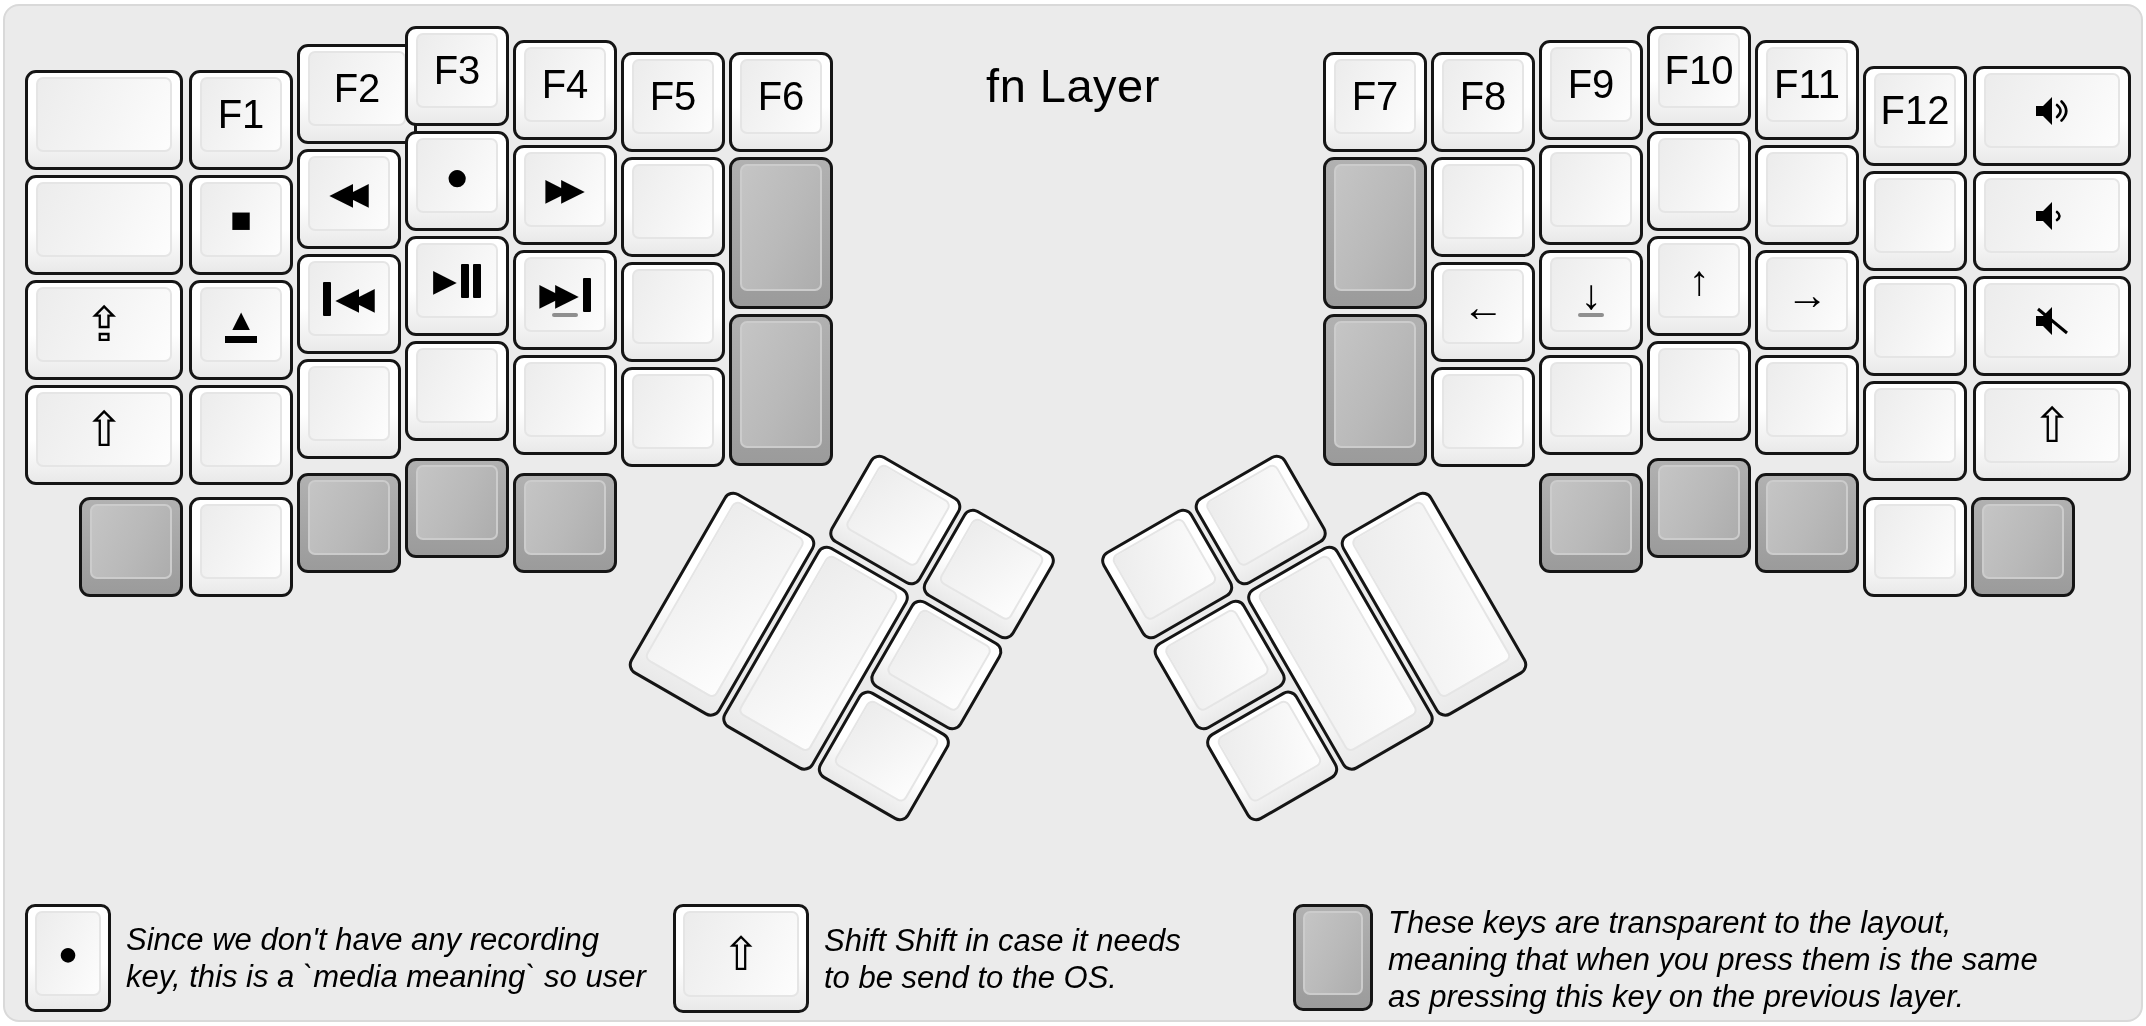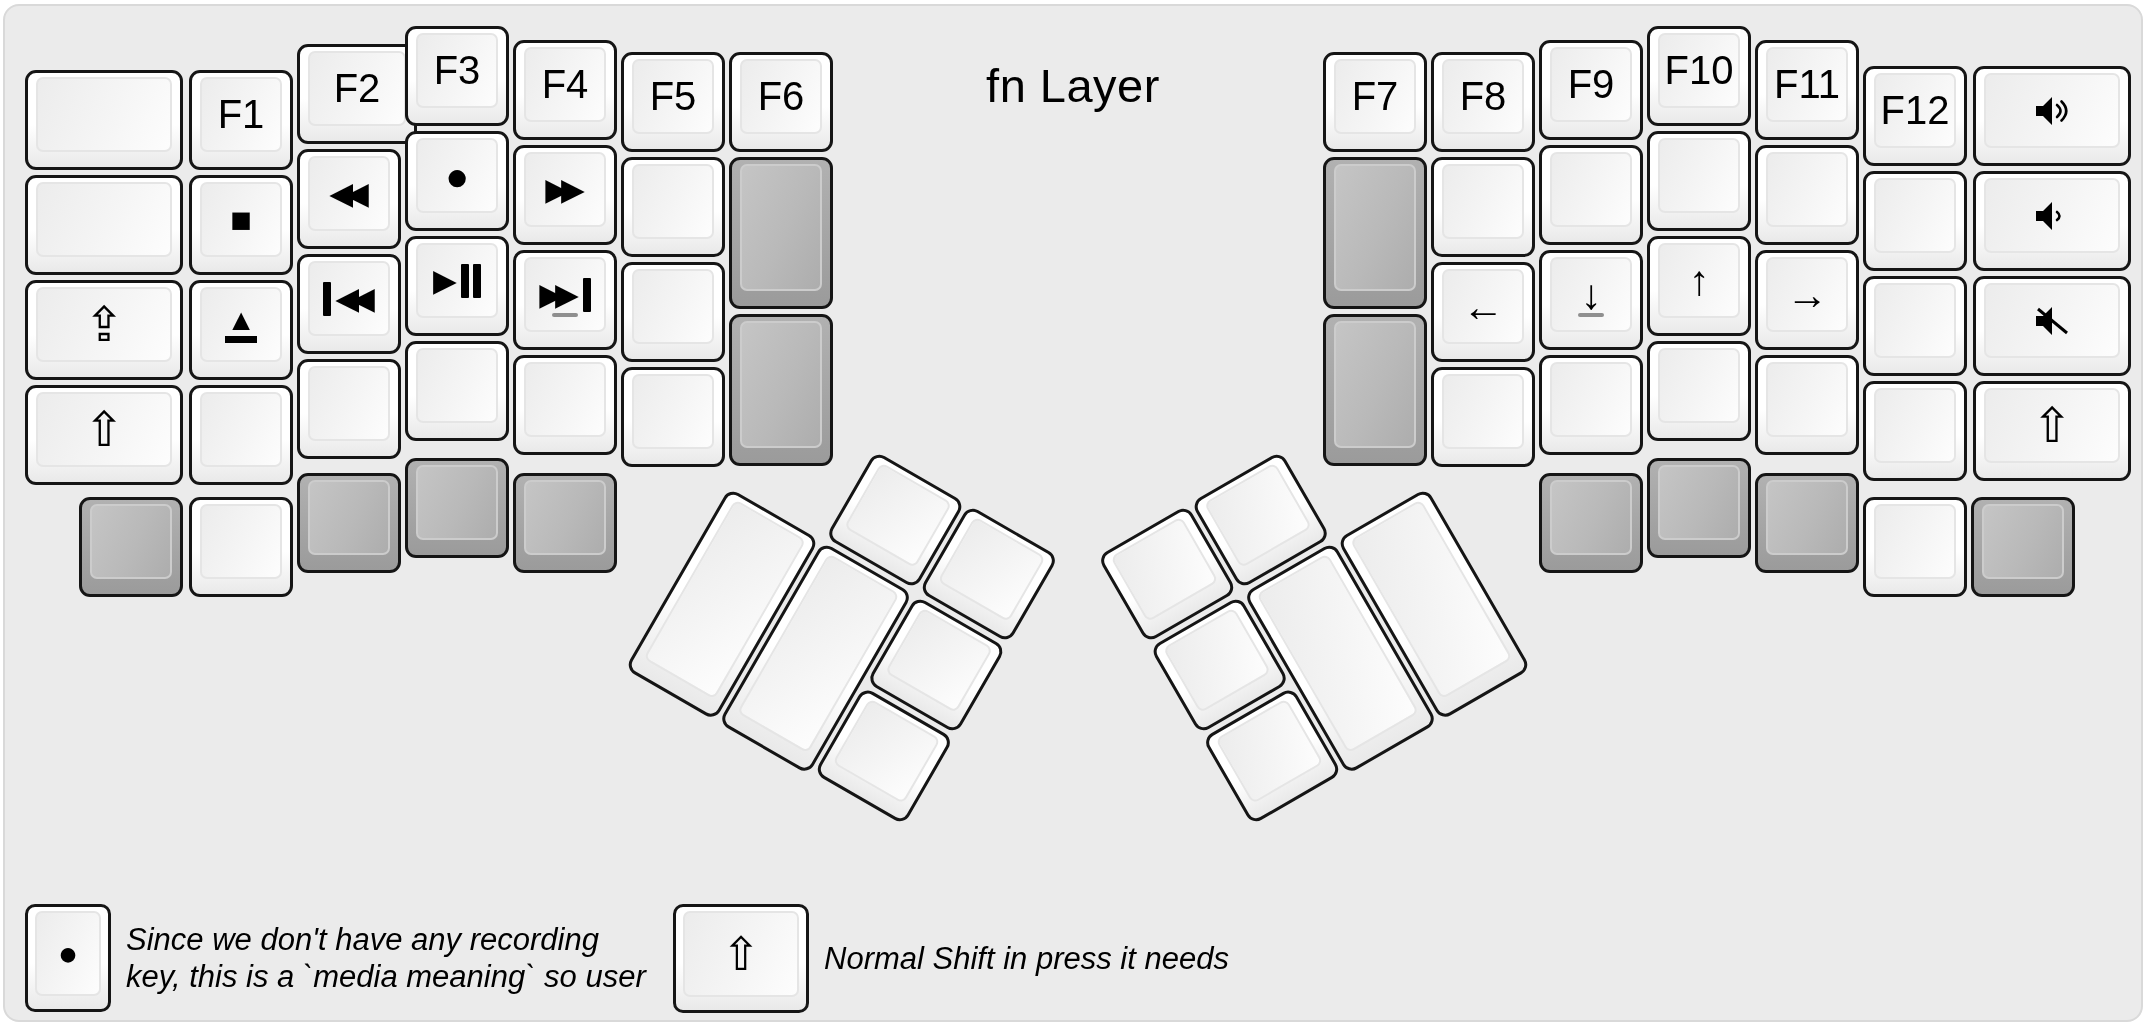--- a/index.html
+++ b/index.html
@@ -385,18 +385,29 @@
       </div>
     </div>
 
     <div class="legend-item" style="left:668px;">
       <div class="key w lkey lk2">
         <div class="surf">
             <span class="lglyph2">⇧</span>
           </div>
       </div>
       <div class="ltext">
-        <span>Normal Shift in press it needs</span>
+        <span>Shift Shift in case it needs</span>
+        <span>to be send to the OS.</span>
       </div>
     </div>
 
+    <div class="legend-item" style="left:1288px;">
+      <div class="key g lkey lk3">
+        <div class="surf"></div>
+      </div>
+      <div class="ltext">
+        <span>These keys are transparent to the layout,</span>
+        <span>meaning that when you press them is the same</span>
+        <span>as pressing this key on the previous layer.</span>
+      </div>
+    </div>
   </div>
 </div>
 
 </body></html>

